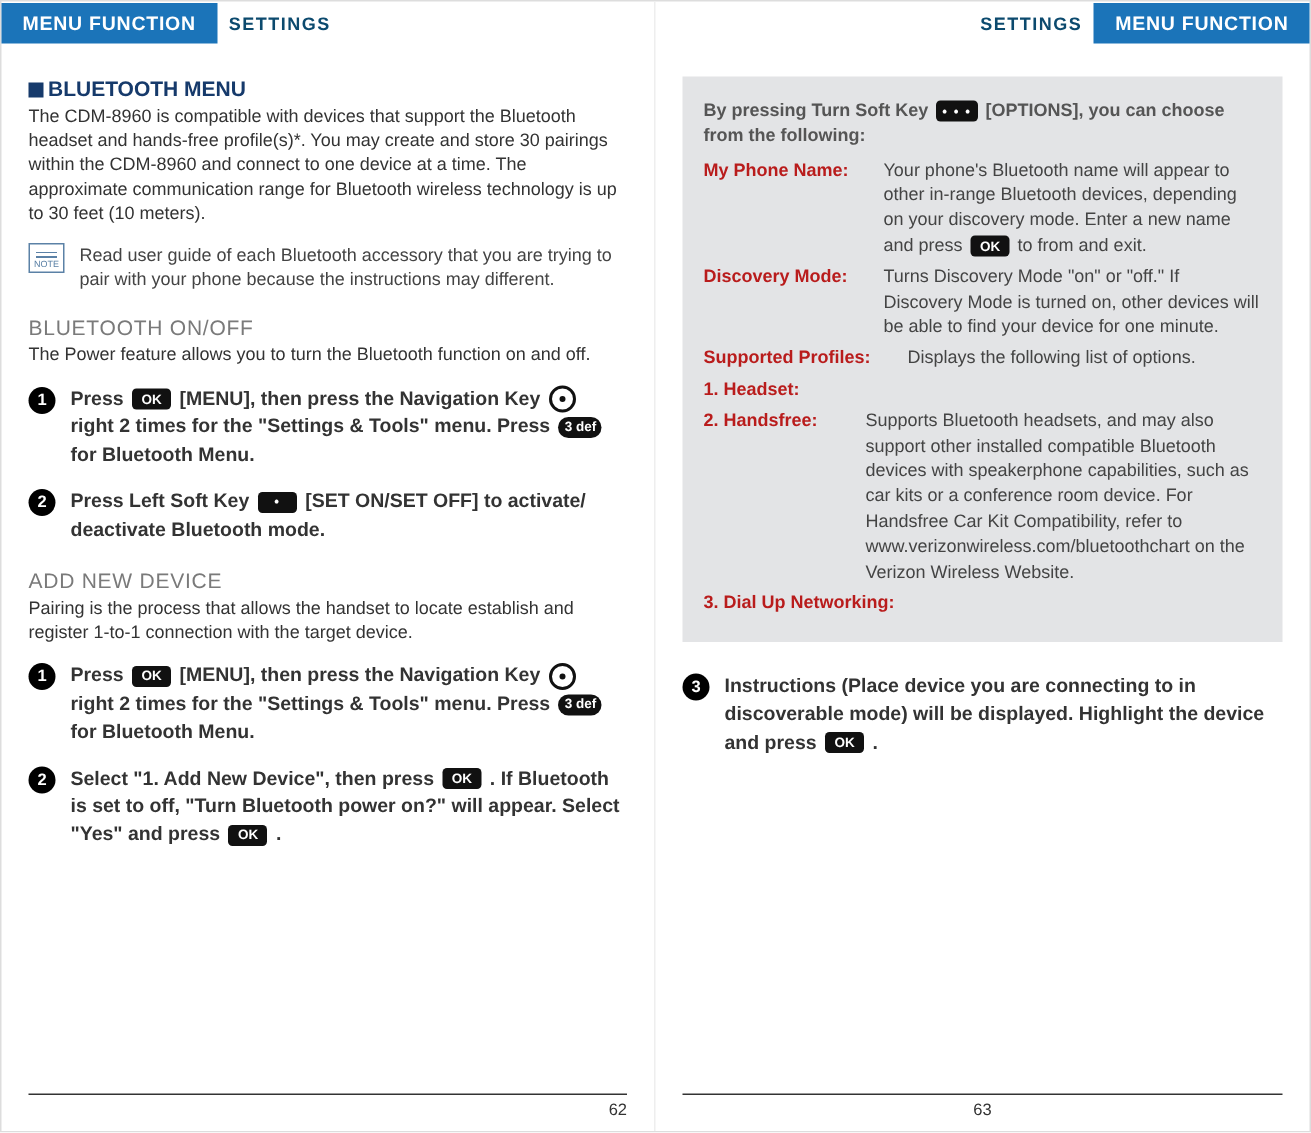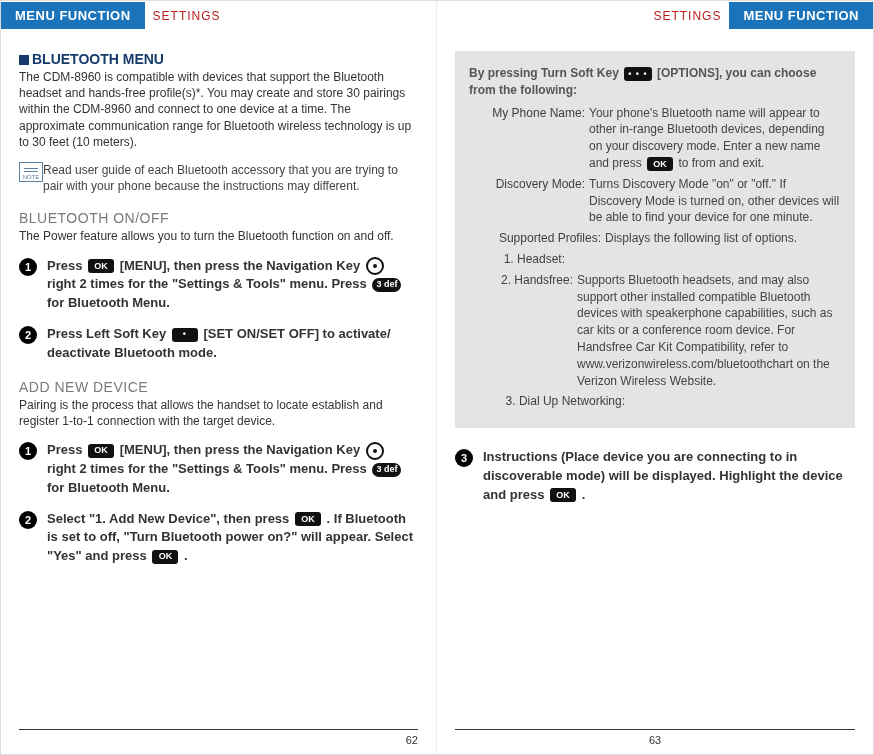--- a/index.html
+++ b/index.html
@@ -4,40 +4,40 @@
 <style>
 *{margin:0;padding:0;box-sizing:border-box}
 body{font-family:Arial,Helvetica,sans-serif;font-size:12px;color:#333;background:#fff}
 .spread{display:flex;width:874px;height:755px;margin:0 auto;border:1px solid #ddd}
 .page{width:50%;padding:0 18px 8px 18px;position:relative;display:flex;flex-direction:column}
 .page-left{border-right:1px solid #eee}
 .tab-bar{display:flex;align-items:flex-end;height:28px;margin-bottom:22px}
 .tab-bar.left{justify-content:flex-start;margin-left:-18px}
 .tab-bar.right{justify-content:flex-end;margin-right:-18px}
 .tab-label{background:#1b74b9;color:#fff;font-weight:bold;font-size:13px;padding:6px 14px;letter-spacing:.5px}
-.tab-sub{font-size:12px;font-weight:normal;color:#b91c1c;letter-spacing:1px;padding:6px 8px}
+.tab-sub{font-size:12px;font-weight:bold;color:#0c4a6e;letter-spacing:1px;padding:6px 8px}
 .section-title-sq{display:inline-block;width:10px;height:10px;background:#163a6b;margin-right:3px;vertical-align:middle}
 .h-blu{color:#163a6b;font-weight:bold;font-size:14px;margin-bottom:2px}
 .body-txt{font-size:12px;color:#333;line-height:1.35}
 .sub-h{font-weight:normal;font-size:14px;color:#7a7a7a;letter-spacing:.5px;margin-top:16px;margin-bottom:2px}
 .step{display:flex;gap:10px;margin-top:12px}
 .step-num{flex:0 0 18px;height:18px;border-radius:50%;background:#000;color:#fff;font-size:11px;font-weight:bold;display:flex;align-items:center;justify-content:center;margin-top:1px}
 .step-body{flex:1;font-size:13px;line-height:1.45;font-weight:600}
-.note-row{display:flex;margin-top:12px}
+.note-row{display:flex;gap:10px;margin-top:12px}
 .note-icon{flex:0 0 24px;height:20px;border:1px solid #5b81a6;font-size:6px;color:#5b81a6;display:flex;align-items:flex-end;justify-content:center;padding-bottom:1px;position:relative}
 .note-icon:before{content:"";position:absolute;top:3px;left:4px;right:4px;height:6px;background:repeating-linear-gradient(0deg,#5b81a6 0 1px,transparent 1px 3px)}
 .note-txt{flex:1;font-size:12px;color:#444;line-height:1.35}
 .key{display:inline-flex;align-items:center;justify-content:center;min-width:26px;height:14px;background:#111;color:#fff;border-radius:3px;font-size:9px;font-weight:bold;vertical-align:middle;padding:0 4px;margin:0 2px}
 .key.rounded{border-radius:8px}
 .nav-key{width:18px;height:18px;border:2px solid #111;border-radius:50%;display:inline-block;vertical-align:middle;margin:0 2px;position:relative;background:#fff}
 .nav-key:after{content:"";position:absolute;top:5px;left:5px;width:4px;height:4px;background:#111;border-radius:50%}
 .gray-box{background:#e3e4e6;padding:14px 14px 18px 14px;font-size:12px;color:#444;line-height:1.4;margin-bottom:8px}
 .gb-h{font-weight:bold;color:#555}
 .gb-row{display:flex;margin-top:4px}
-.gb-l{flex:0 0 120px;text-align:right;font-weight:normal;color:#404040;padding-right:4px}
+.gb-l{flex:0 0 120px;text-align:left;font-weight:bold;color:#b91c1c;padding-right:4px}
 .gb-l.narrow{flex:0 0 100px}
 .gb-l.wide{flex:0 0 160px}
 .gb-r{flex:1}
 .footer{margin-top:auto;border-top:1px solid #333;padding-top:4px;font-size:11px}
 .page-left .footer{text-align:right}
 .page-right .footer{text-align:center}
 .dots{letter-spacing:1px}
 </style>
 </head>
 <body>

